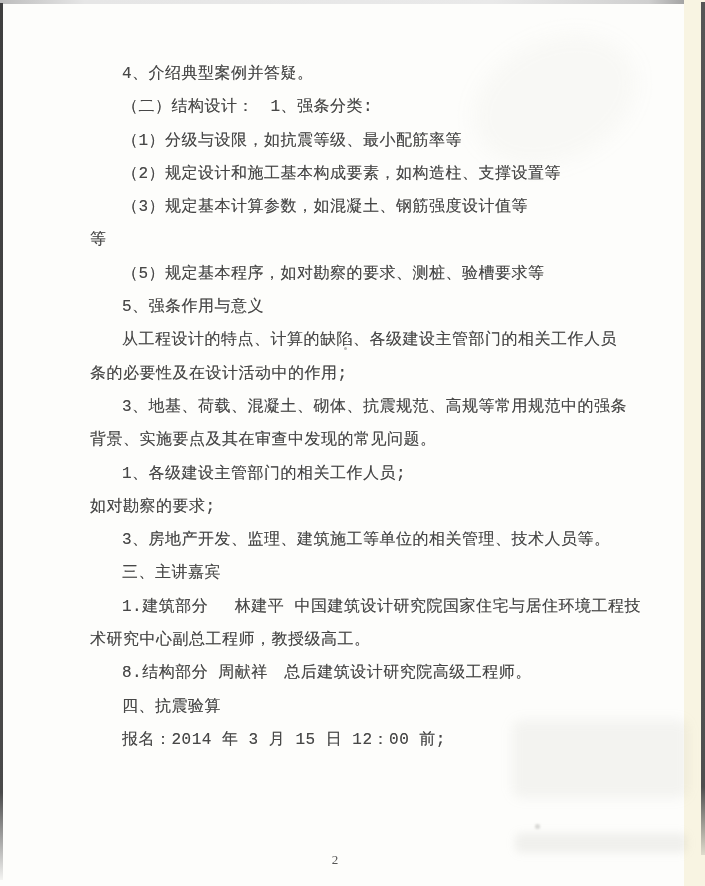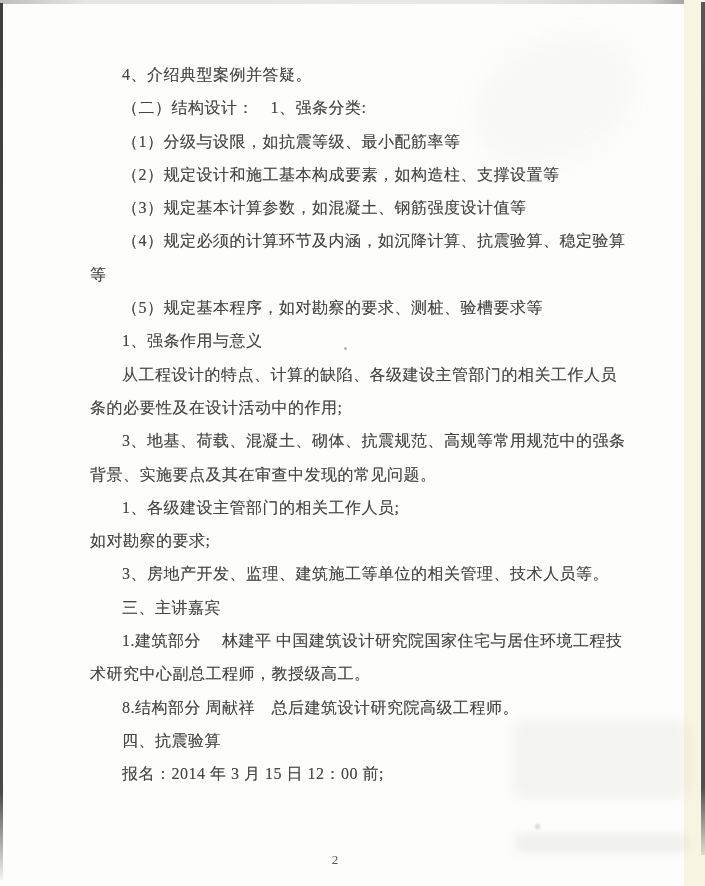--- a/index.html
+++ b/index.html
@@ -90,20 +90,21 @@
     width: 540px;
     font-size: 16px;
     line-height: 33.3px;
     letter-spacing: 0.5px;
     color: #474747;
     text-shadow: 0 0 0.6px rgba(80,80,80,0.55);
   }
   .line {
     height: 33.3px;
     white-space: nowrap;
+    font-family: Liberation Mono, monospace;
   }
   .line.indent {
     padding-left: 32px;
   }
   .page-number {
     position: absolute;
     left: 300px;
     top: 852px;
     width: 70px;
     text-align: center;
@@ -127,24 +128,23 @@
   <div class="smudge-b"></div>
   <div class="speck-a"></div>
   <div class="speck-b"></div>
 
   <div class="doc-body">
     <div class="line indent">4、介绍典型案例并答疑。</div>
     <div class="line indent">（二）结构设计：　1、强条分类:</div>
     <div class="line indent">（1）分级与设限，如抗震等级、最小配筋率等</div>
     <div class="line indent">（2）规定设计和施工基本构成要素，如构造柱、支撑设置等</div>
     <div class="line indent">（3）规定基本计算参数，如混凝土、钢筋强度设计值等</div>
-    <div class="line indent">（4）规定必须的计算环节及内涵，如沉降计算、抗震验算、稳定验算</div>
     <div class="line">等</div>
     <div class="line indent">（5）规定基本程序，如对勘察的要求、测桩、验槽要求等</div>
-    <div class="line indent">1、强条作用与意义</div>
+    <div class="line indent">5、强条作用与意义</div>
     <div class="line indent">从工程设计的特点、计算的缺陷、各级建设主管部门的相关工作人员</div>
     <div class="line">条的必要性及在设计活动中的作用;</div>
     <div class="line indent">3、地基、荷载、混凝土、砌体、抗震规范、高规等常用规范中的强条</div>
     <div class="line">背景、实施要点及其在审查中发现的常见问题。</div>
     <div class="line indent">1、各级建设主管部门的相关工作人员;</div>
     <div class="line">如对勘察的要求;</div>
     <div class="line indent">3、房地产开发、监理、建筑施工等单位的相关管理、技术人员等。</div>
     <div class="line indent">三、主讲嘉宾</div>
     <div class="line indent">1.建筑部分　 林建平 中国建筑设计研究院国家住宅与居住环境工程技</div>
     <div class="line">术研究中心副总工程师，教授级高工。</div>

